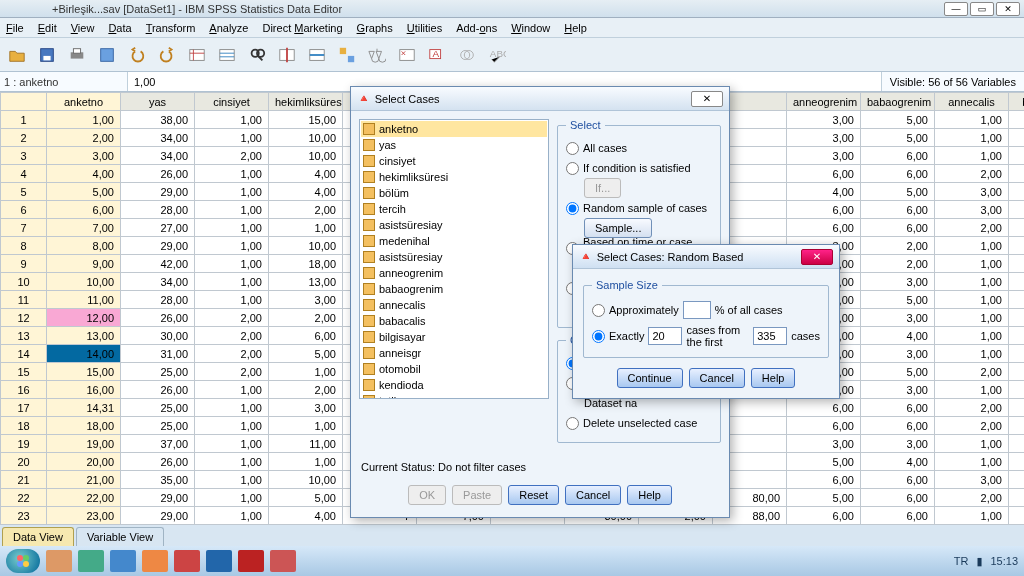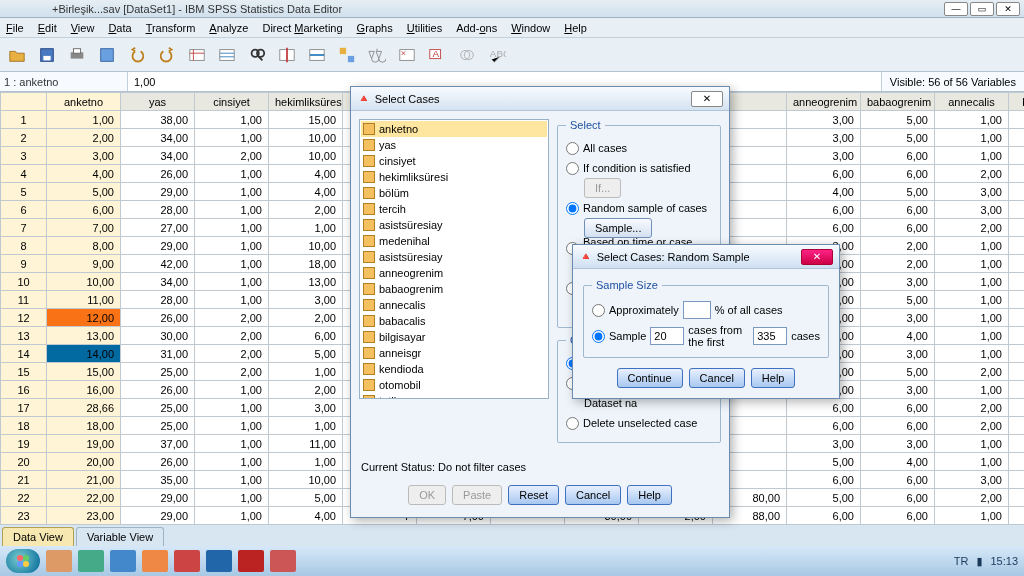--- a/index.html
+++ b/index.html
@@ -395,21 +395,21 @@
           <td></td>
           <td></td>
           <td></td>
           <td>5,00</td>
           <td>5,00</td>
           <td>1,00</td>
           <td>3,00</td>
         </tr>
         <tr>
           <th class="rowhdr">12</th>
-          <td style="background:#f97316">12,00</td>
+          <td style="background:#f9a8d4">12,00</td>
           <td>26,00</td>
           <td>2,00</td>
           <td>2,00</td>
           <td></td>
           <td></td>
           <td></td>
           <td></td>
           <td></td>
           <td></td>
           <td>3,00</td>
@@ -480,21 +480,21 @@
           <td></td>
           <td></td>
           <td></td>
           <td>3,00</td>
           <td>3,00</td>
           <td>1,00</td>
           <td>2,00</td>
         </tr>
         <tr>
           <th class="rowhdr">17</th>
-          <td style="background:#fff5d6">28,66</td>
+          <td style="background:#fff5d6">14,31</td>
           <td>25,00</td>
           <td>1,00</td>
           <td>3,00</td>
           <td></td>
           <td></td>
           <td></td>
           <td></td>
           <td></td>
           <td></td>
           <td>6,00</td>
@@ -709,25 +709,25 @@
           <div class="vi">
             <span class="ruler"></span>
             <span>bilgisayar</span>
           </div>
           <div class="vi">
             <span class="ruler"></span>
             <span>anneisgr</span>
           </div>
           <div class="vi">
             <span class="ruler"></span>
+            <span>otomobil</span>
+          </div>
+          <div class="vi">
+            <span class="ruler"></span>
             <span>kendioda</span>
-          </div>
-          <div class="vi">
-            <span class="ruler"></span>
-            <span>otomobil</span>
           </div>
           <div class="vi">
             <span class="ruler"></span>
             <span>tatil</span>
           </div>
         </div>
     </div>
     <div style="flex:1">
       <fieldset>
         <legend>Select</legend>
@@ -792,36 +792,36 @@
     <span class="btn primary">Reset</span>
     <span class="btn primary">Cancel</span>
     <span class="btn primary">Help</span>
   </div>
 </div>
 
 <div class="dialog" id="dlg2">
   <div class="dlg-title">
     <div class="t">
         <span>🔺</span>
-        <span>Select Cases: Random Sample</span>
+        <span>Select Cases: Random Based</span>
       </div>
     <div class="x">✕</div>
   </div>
   <div class="body">
     <fieldset>
       <legend>Sample Size</legend>
       <div class="radio-row" style="margin:4px 0 8px">
         <input type="radio" style="">
         <span>Approximately</span>
         <input class="txt" disabled="" style="width: 28px;">
         <span>% of all cases</span>
       </div>
       <div class="radio-row" style="margin-bottom:4px">
         <input type="radio" checked="" style="">
-        <span>Sample</span>
+        <span>Exactly</span>
         <input class="txt" value="20" style="">
         <span>cases from the first</span>
         <input class="txt" value="335" style="">
         <span>cases</span>
       </div>
     </fieldset>
     <div style="display:flex;gap:6px;justify-content:center;margin-top:10px">
       <span class="btn primary">Continue</span>
       <span class="btn primary">Cancel</span>
       <span class="btn primary">Help</span>

